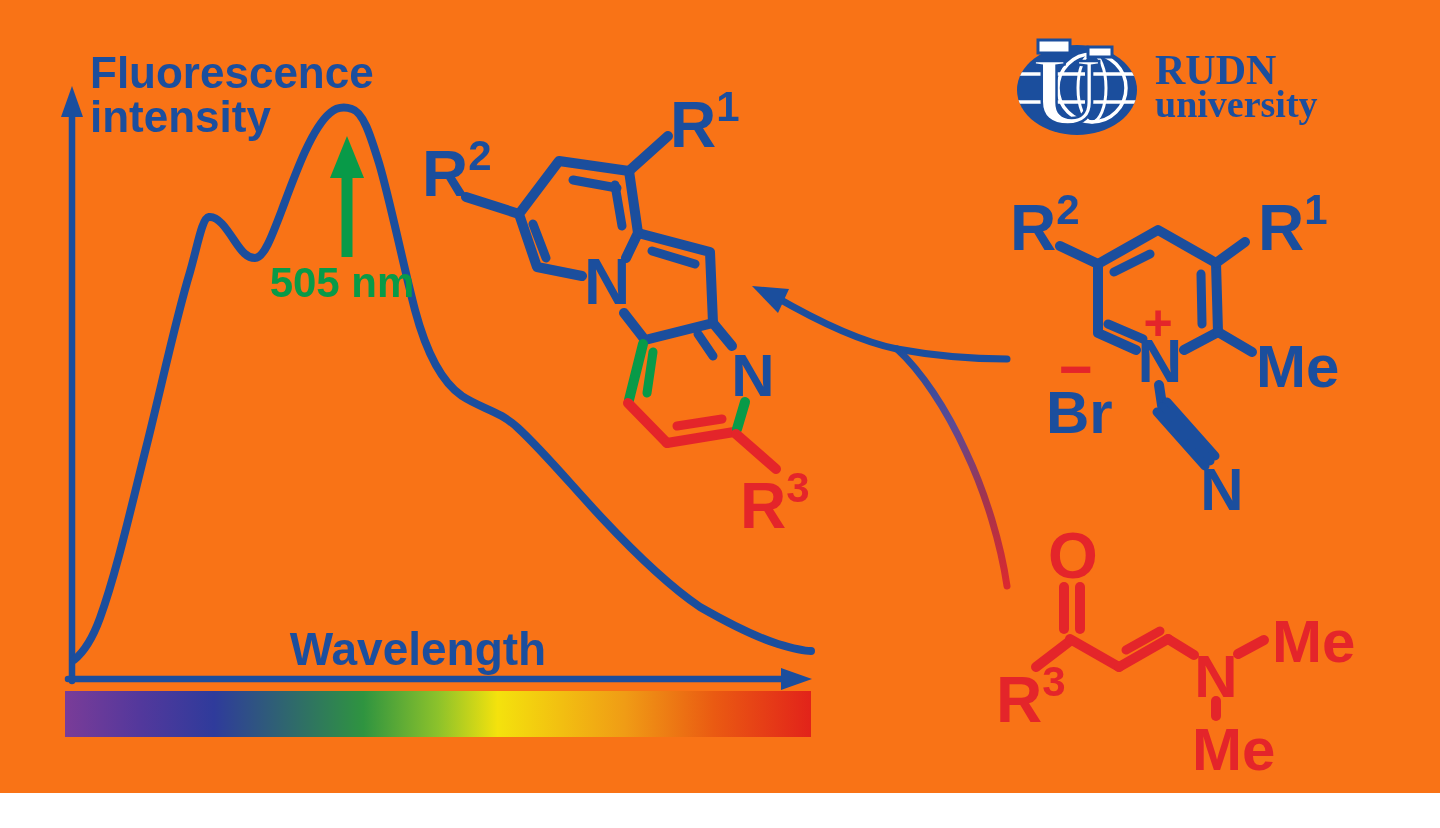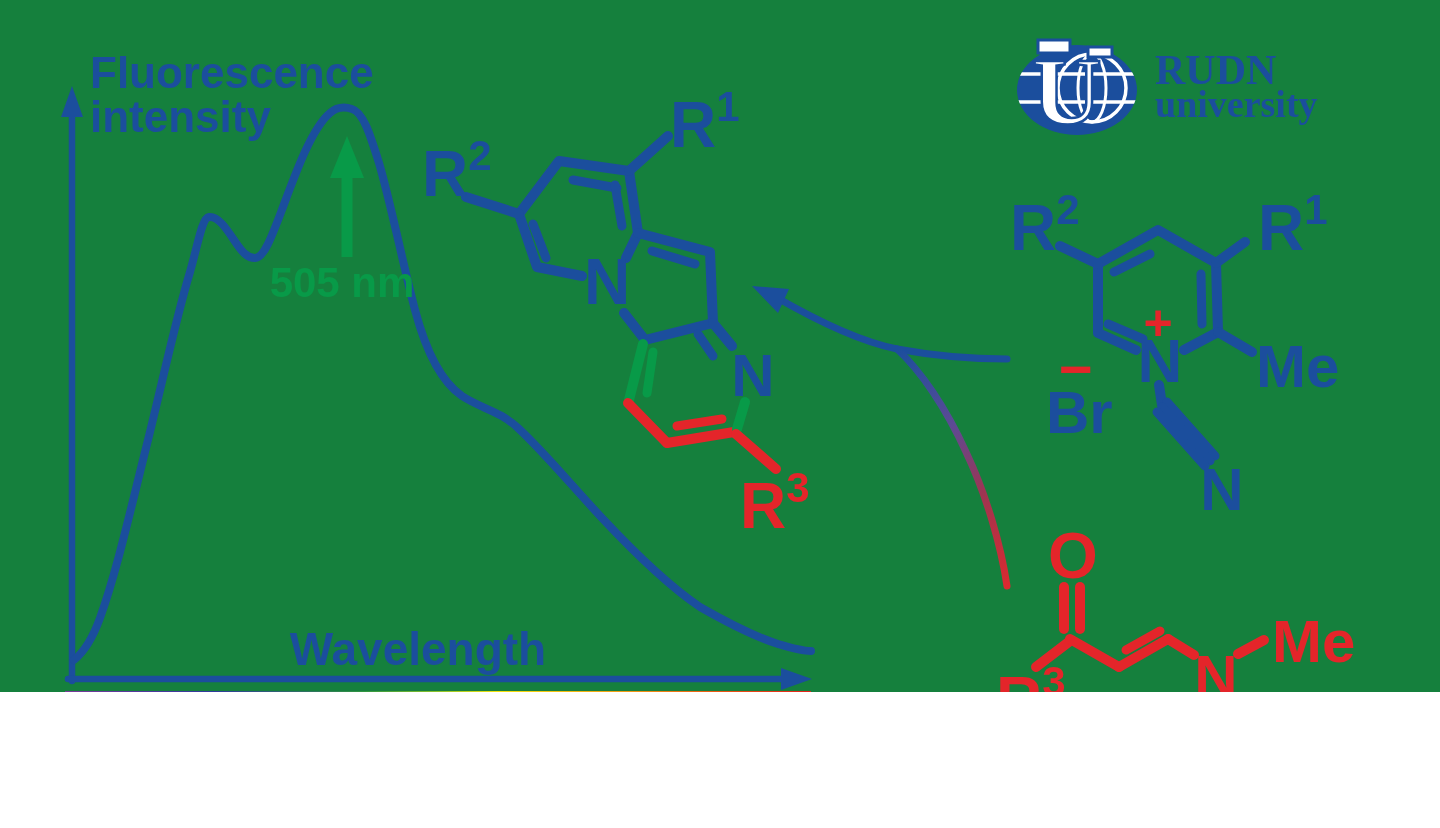--- a/index.html
+++ b/index.html
@@ -1,17 +1,17 @@
 <!DOCTYPE html>
 <html style="--blue: #1b4e9d; --green: #089a48; --red: #e4252a;"><head>
 <meta charset="utf-8">
 <style>
   :root{ --blue:#1b4e9d; --green:#089a48; --red:#e4252a; }
   html,body{margin:0;padding:0;background:#ffffff;}
-  .stage{position:relative;width:1440px;height:692px;background:#15803d;overflow:hidden;}
+  .stage{position:relative;width:1440px;height:793px;background:#f97316;overflow:hidden;}
   svg{display:block;}
   text{font-family:"Liberation Sans",sans-serif;font-weight:700;}
   .serif{font-family:"Liberation Serif",serif;font-weight:700;}
   .tb{fill:var(--blue);} .tg{fill:var(--green);} .tr{fill:var(--red);}
   .sb{stroke:var(--blue);} .sg{stroke:var(--green);} .sr{stroke:var(--red);}
   .fb{fill:var(--blue);} .fg{fill:var(--green);}
   .bond{stroke-width:10;stroke-linecap:round;stroke-linejoin:round;fill:none;}
   .bondi{stroke-width:9;stroke-linecap:round;fill:none;}
   .curve{stroke-width:8;stroke-linecap:round;stroke-linejoin:round;fill:none;}
   .axis{stroke-width:6.5;stroke-linecap:round;fill:none;}

